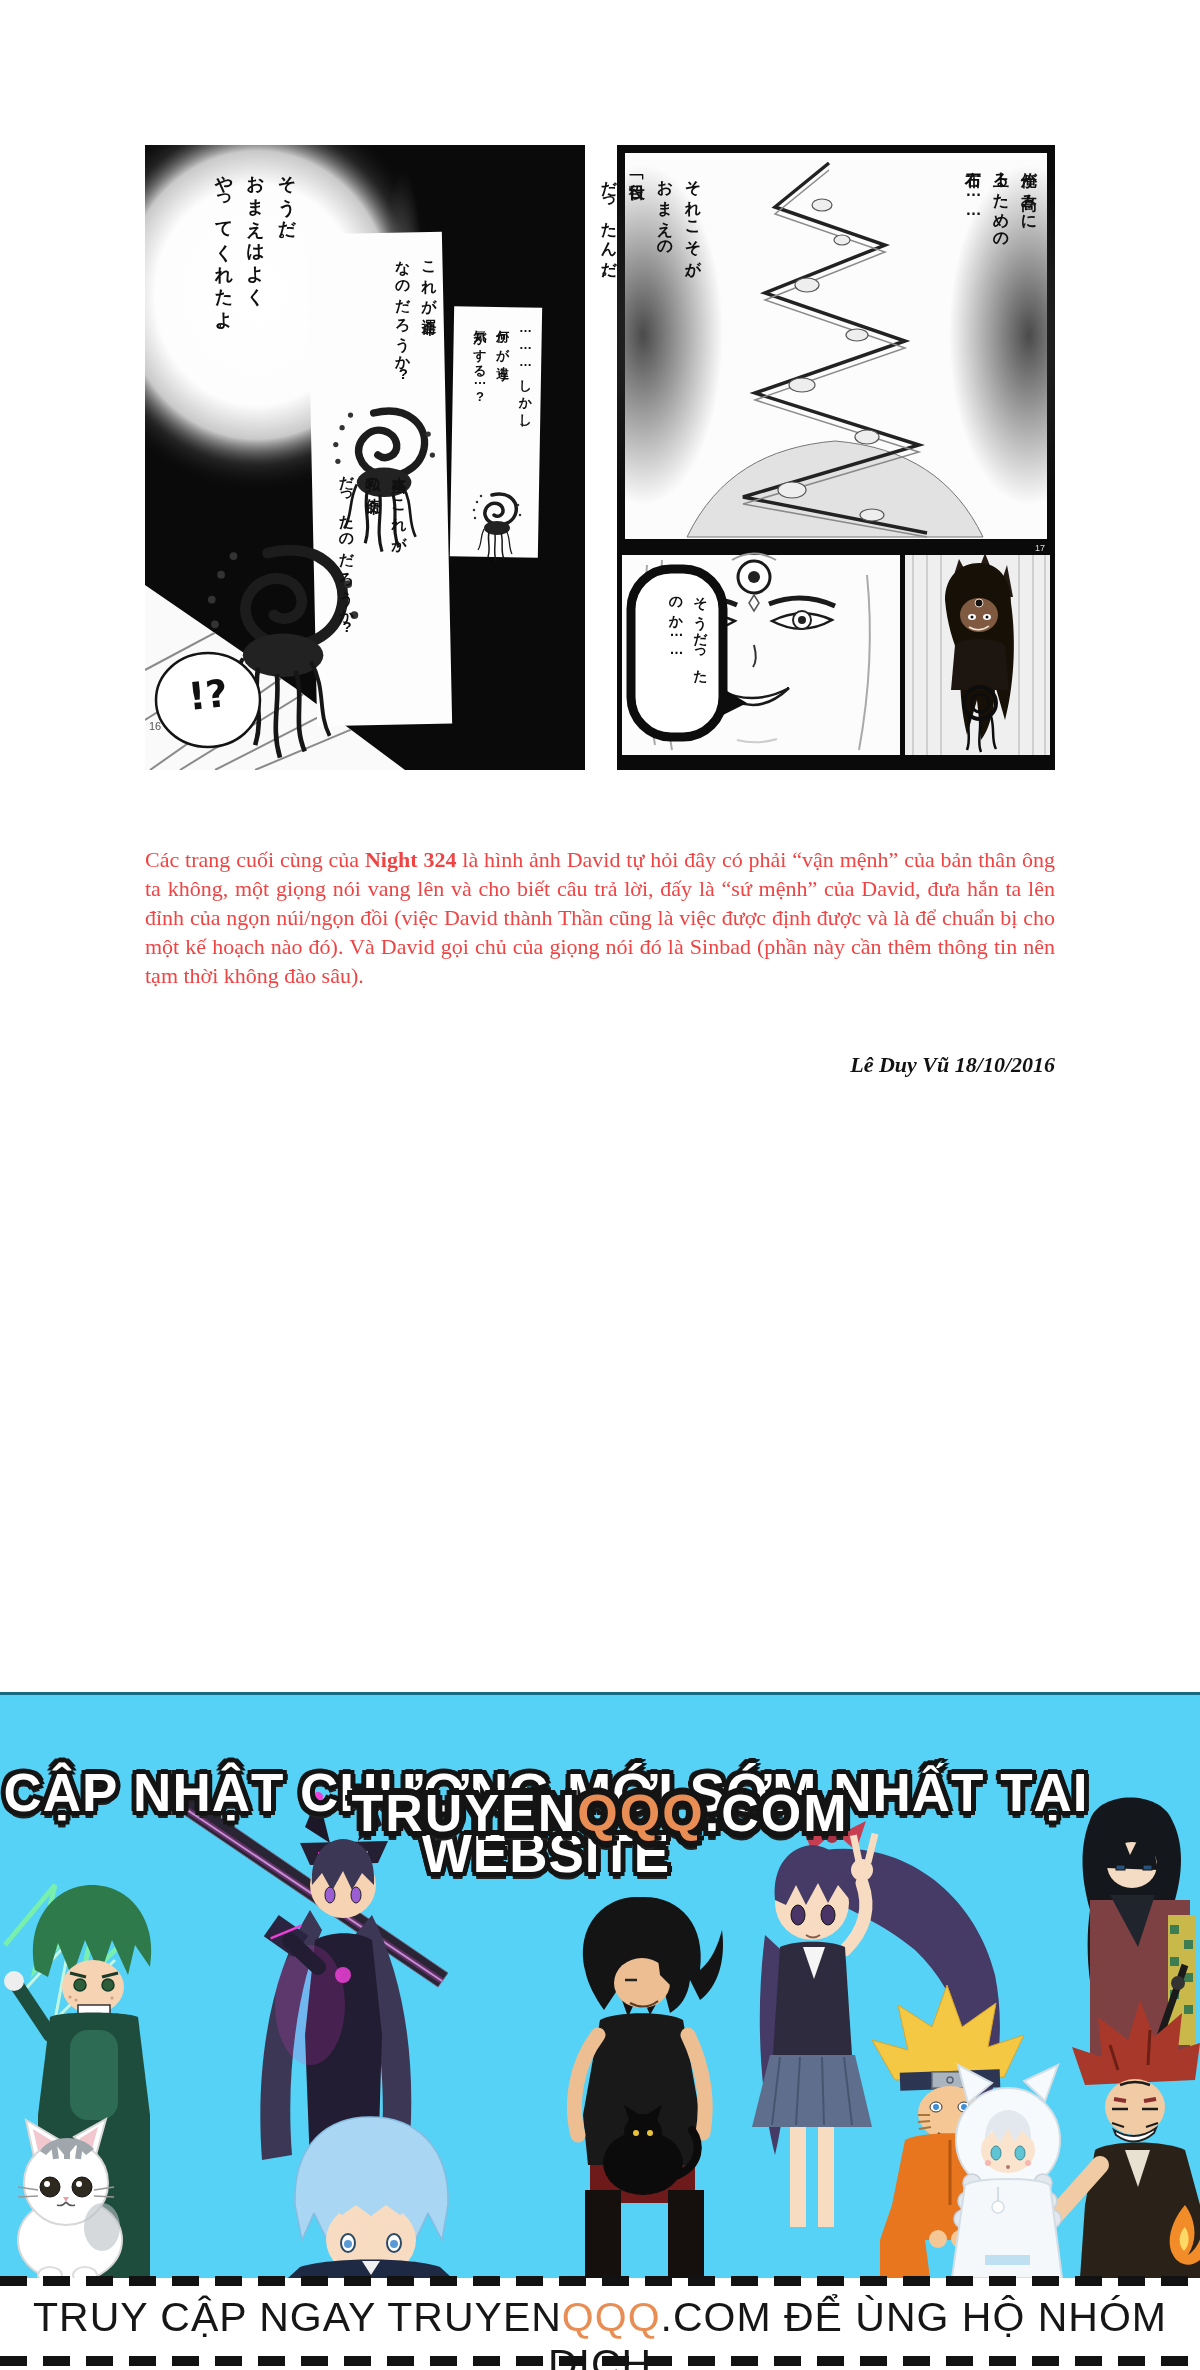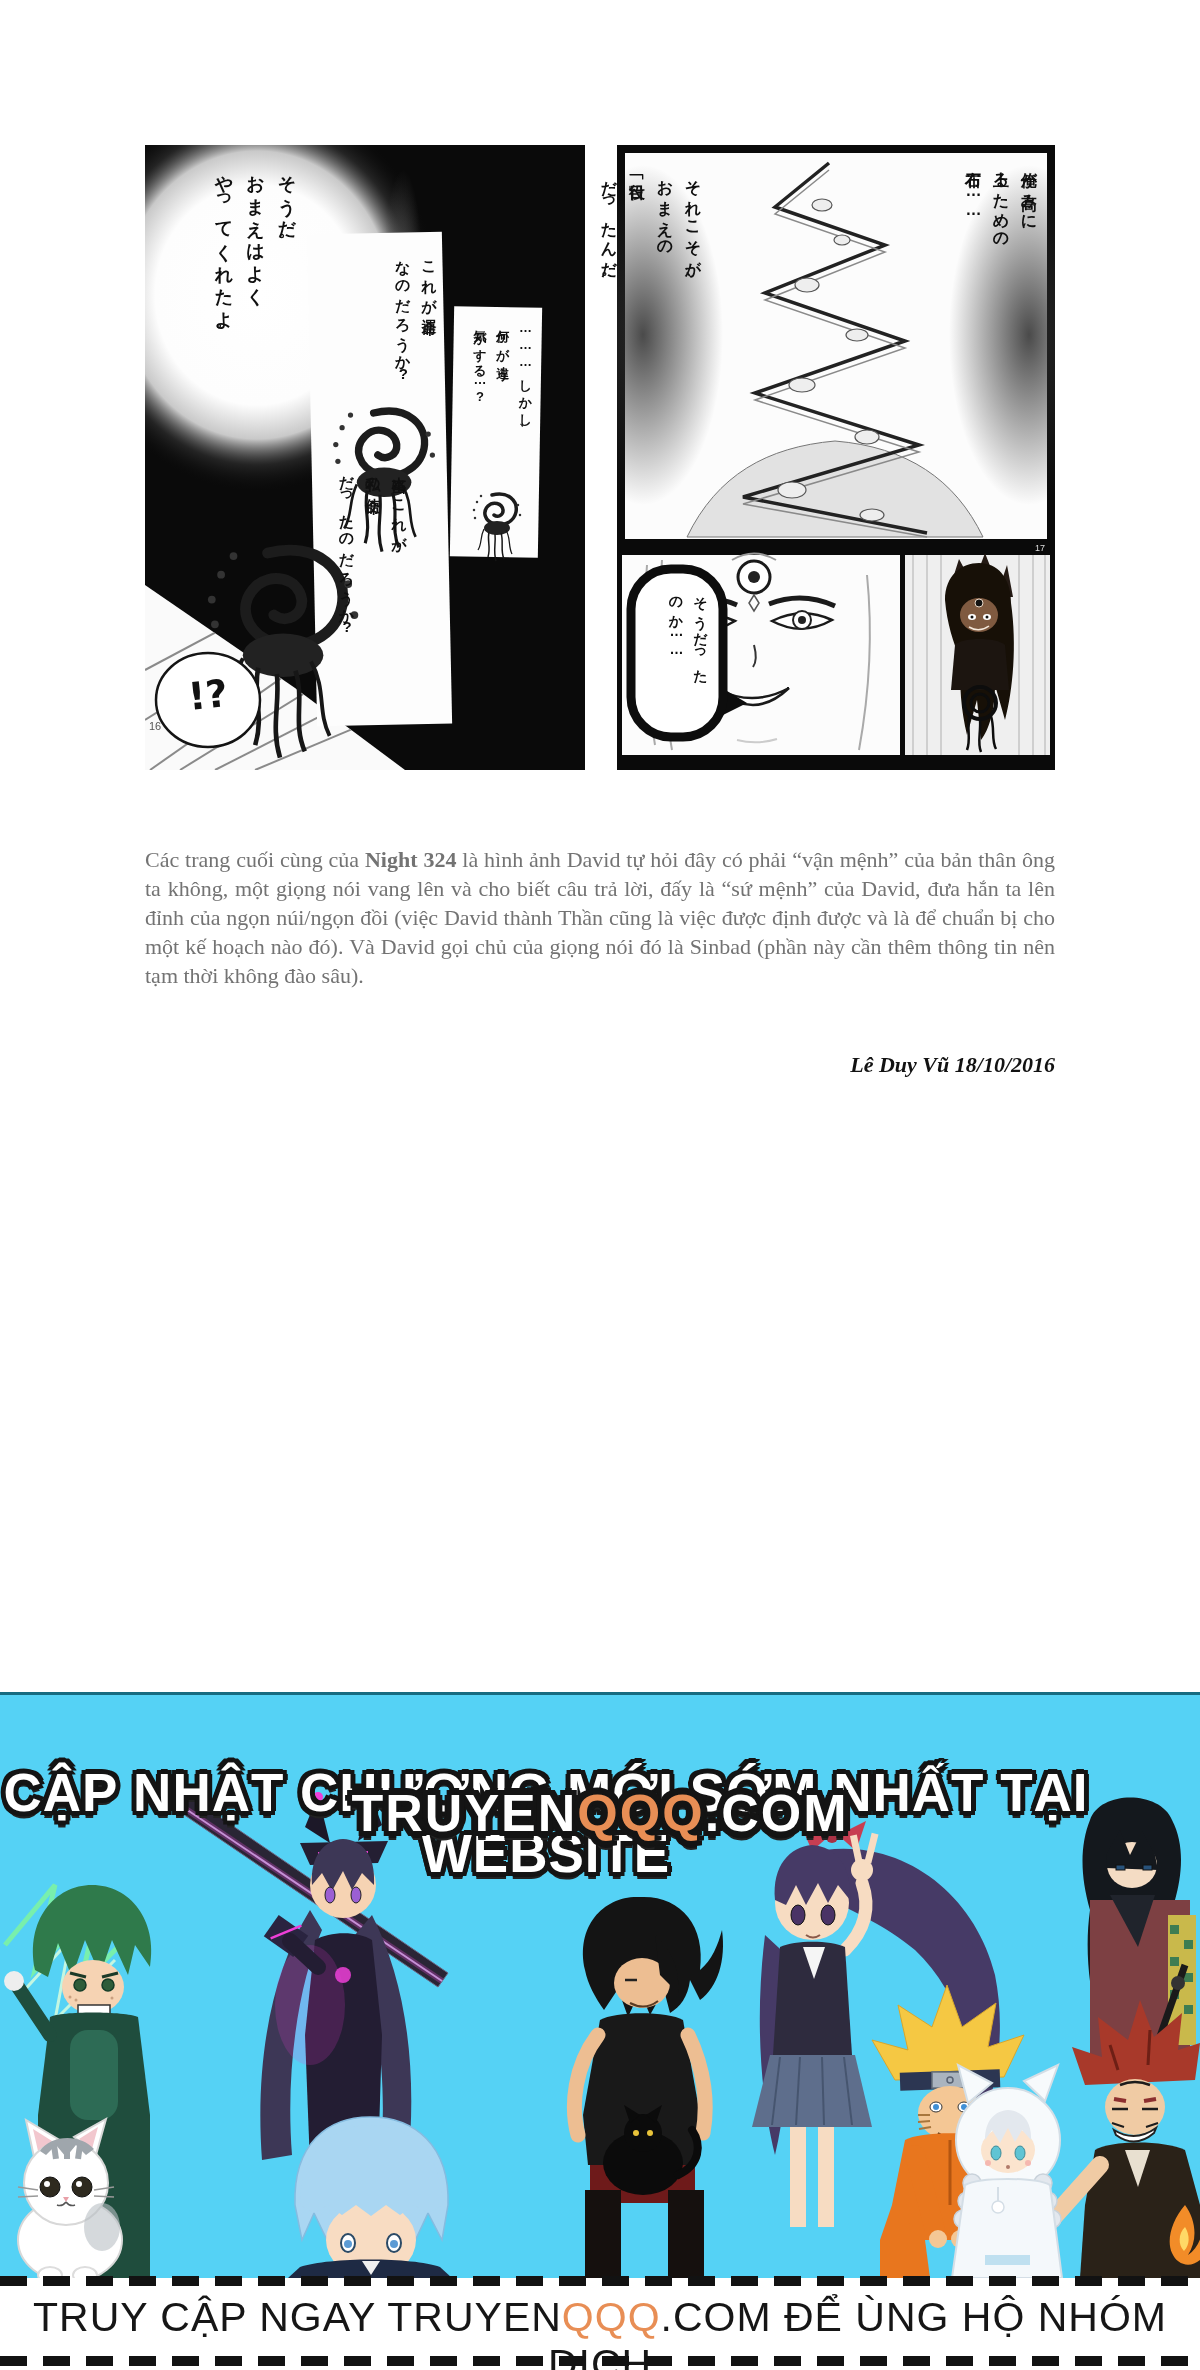--- a/index.html
+++ b/index.html
@@ -12,21 +12,21 @@
   .page-right{left:617px;width:438px;}
   .page svg.art{position:absolute;left:0;top:0;}
   .vtext{position:absolute;writing-mode:vertical-rl;text-orientation:upright;white-space:pre-line;
          font-family:sans-serif;font-weight:700;color:#101010;line-height:1.75;letter-spacing:2px;}
   .exclaim{position:absolute;font-family:"DejaVu Sans",sans-serif;font-weight:bold;color:#111;
            text-align:center;transform:rotate(-6deg);}
 
   
   .review{position:absolute;left:145px;top:845px;width:910px;margin:0;
           font-family:"Liberation Serif",serif;font-size:22px;line-height:29px;
-          text-align:justify;color:#737373;}
+          text-align:justify;color:#ef4444;}
   .signature{position:absolute;left:145px;top:1052px;width:910px;text-align:right;
              font-family:"Liberation Serif",serif;font-style:italic;font-weight:bold;
              font-size:22px;color:#121212;}
 
   
   .banner-line{position:absolute;left:0;top:1692px;width:1200px;height:3px;background:#176b80;}
   .banner{position:absolute;left:0;top:1695px;width:1200px;height:583px;background:#55D2F5;overflow:hidden;}
   .chars-svg{position:absolute;left:0;top:40px;width:1200px;height:553px;z-index:1;}
   .banner-heading{position:absolute;left:0;top:33px;width:1092px;text-align:center;z-index:3;
     font-size:53px;font-weight:bold;letter-spacing:1px;color:#fff;

